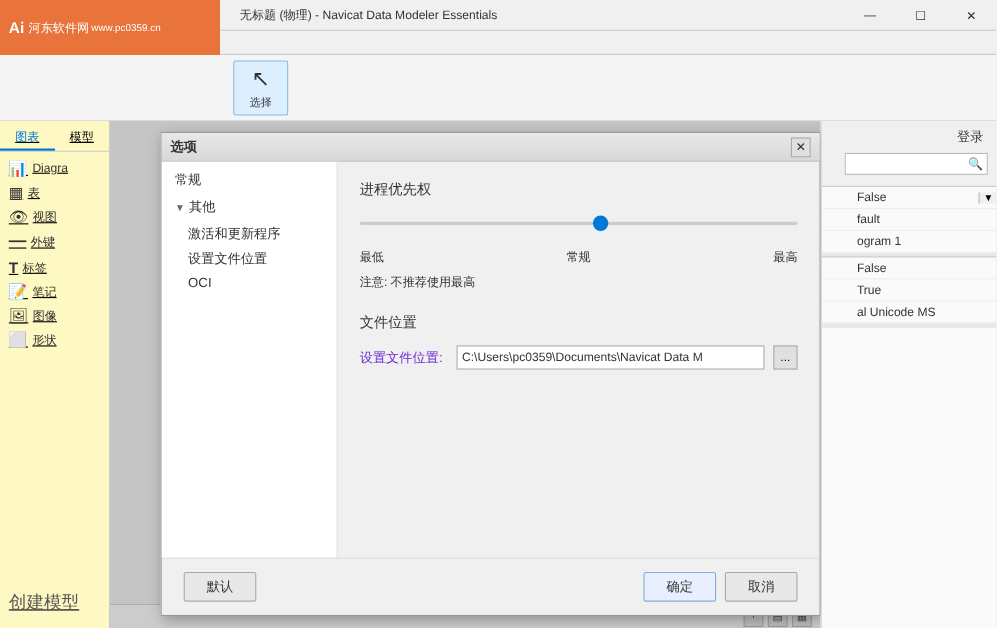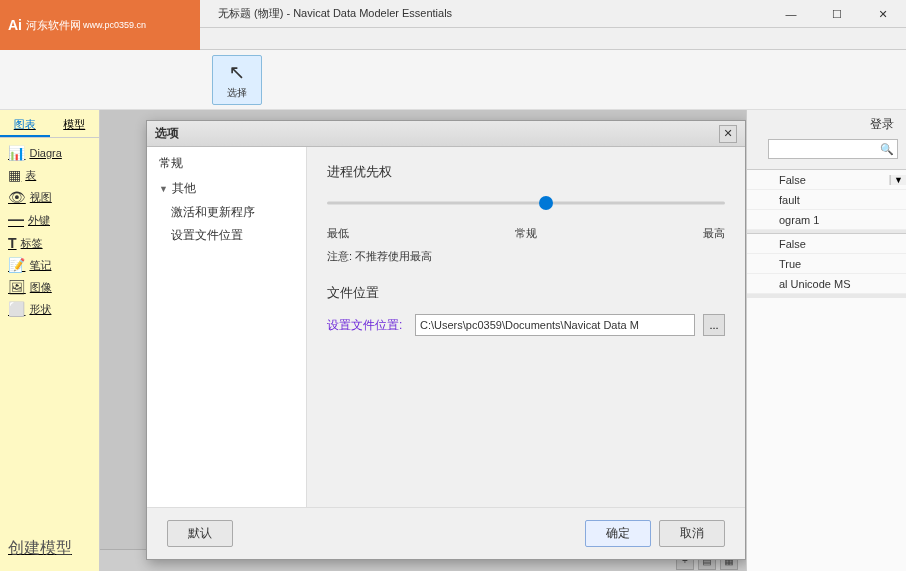--- a/index.html
+++ b/index.html
@@ -551,20 +551,23 @@
             <div class="modal-nav-item expanded">
               <span class="arrow">▼</span>
               <span>其他</span>
             </div>
             <div class="modal-nav-sub">
               <span>激活和更新程序</span>
             </div>
             <div class="modal-nav-sub">
               <span>设置文件位置</span>
             </div>
+            <div class="modal-nav-sub">
+              <span>OCI</span>
+            </div>
           </div>
 
           <div class="modal-content">
 
             <div class="priority-section">
               <div class="modal-section-title">进程优先权</div>
               <div class="slider-container">
                 <div class="slider-track"></div>
                 <div class="slider-thumb"></div>
               </div>

